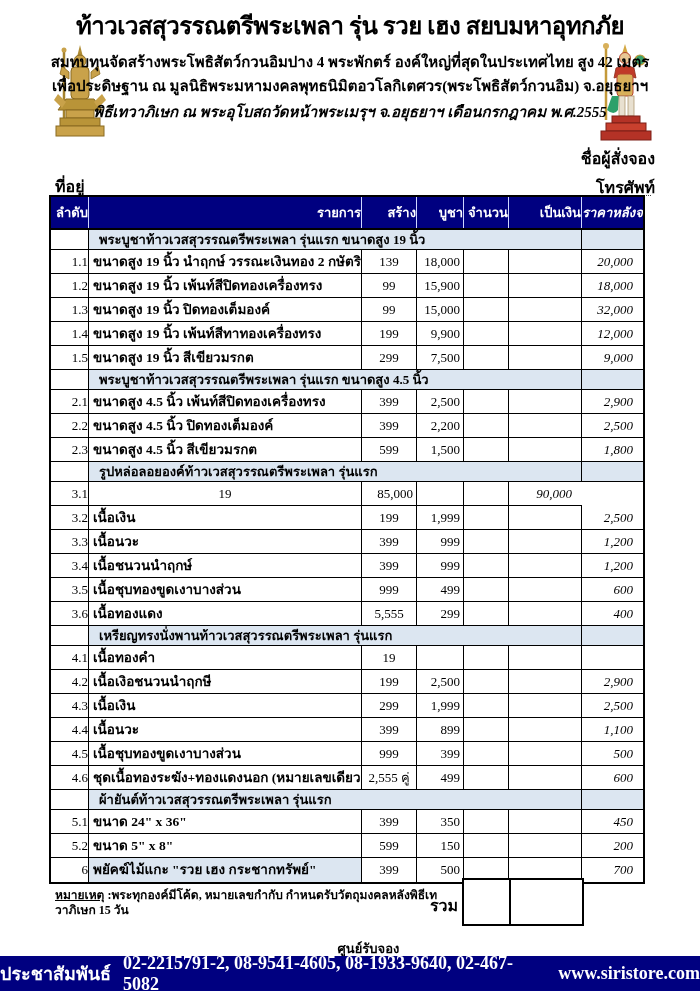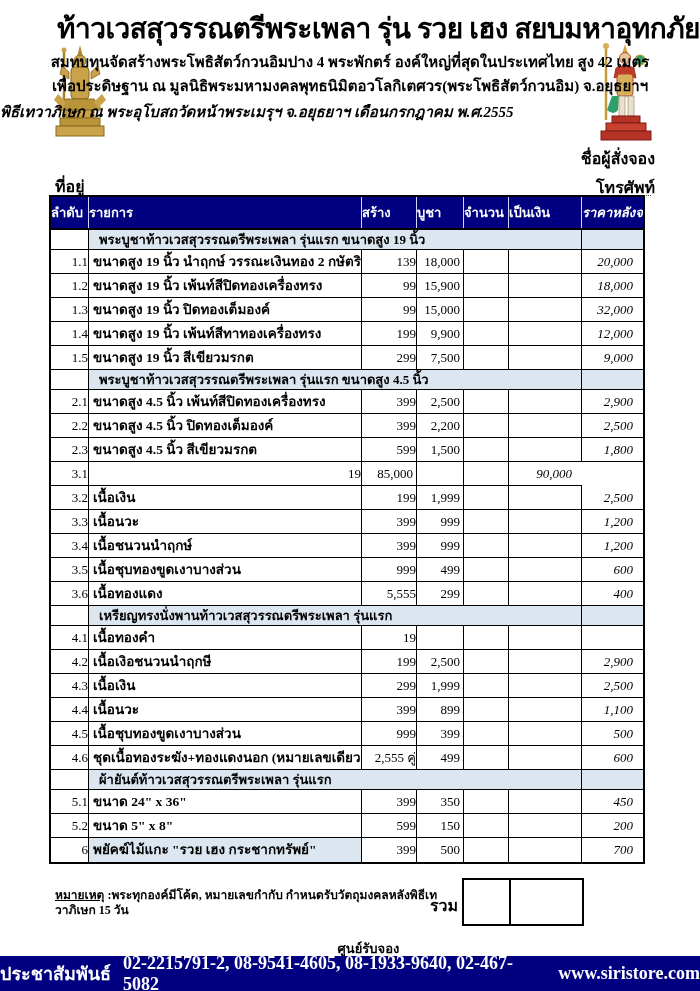--- a/index.html
+++ b/index.html
@@ -1,53 +1,53 @@
 <!DOCTYPE html>
 <html><head>
 <meta charset="utf-8">
 <style>
   * { margin:0; padding:0; box-sizing:border-box; }
   body { background:#888; font-family:"Liberation Serif","DejaVu Serif",serif; }
   .page { position:relative; width:700px; height:991px; background:#fff; overflow:hidden; margin:0 auto; color:#000; }
 
   
-  .title { position:absolute; top:6px; left:0; width:700px; text-align:right;
-           font-size:28px; font-weight:bold; letter-spacing:-0.5px; }
+  .title { position:absolute; top:6px; left:0; width:700px; text-align:center;
+           font-size:24px; font-weight:bold; letter-spacing:-0.5px; }
   .sub1  { position:absolute; top:50px; left:0; width:700px; text-align:center; font-size:15px; font-weight:600; }
   .sub2  { position:absolute; top:74px; left:0; width:700px; text-align:center; font-size:15px; font-weight:600; }
-  .ceremony { position:absolute; top:100px; left:0; width:700px; 
+  .ceremony { position:absolute; top:100px; left:0; width:700px; text-align:center;
               font-size:15px; font-weight:bold; font-style:italic; }
   .deity-left  { position:absolute; left:42px;  top:44px; }
   .deity-right { position:absolute; left:592px; top:38px; }
 
   
   .fline { position:absolute; left:55px; right:45px; display:flex; align-items:flex-end; font-size:16px; font-weight:bold; }
   .fline .dots { flex:1; border-bottom:1.5px dotted #444; margin:0 4px 3px 6px; height:14px; }
   .l1 { top:146px;flex-direction:column; }
   .l2 { top:174px; }
 
   
   .order-table { position:absolute; left:49px; top:195px; width:596px; border:2px solid #000; background:#fff; }
   .tr { display:grid; grid-template-columns:38px 273px 55px 47px 45px 73px 61px; }
   .section-row { grid-template-columns:38px 493px 61px; }
   .thead { display:grid; grid-template-columns:38px 273px 55px 47px 45px 73px 61px;
            background:#000080; border-bottom:2px solid #000; }
-  .th { color:#fff; font-weight:bold; font-size:13px; text-align:left; height:31px; line-height:31px;
+  .th { color:#fff; font-weight:bold; font-size:13px; text-align:right; height:31px; line-height:31px;
         border-right:1px solid #cfd6ff; overflow:hidden; white-space:nowrap; }
   .th:last-child { border-right:none; font-style:italic; }
   .td { border-right:1px solid #000; border-bottom:1px solid #000; overflow:hidden; white-space:nowrap; }
   .tr .td:last-child { border-right:none; }
   .tbody .tr:last-child .td { border-bottom:none; }
   .item-row .td { height:24px; line-height:23px; font-size:13px; }
   .section-row .td { height:20px; line-height:19px; background:#dce6f1; font-size:13px; font-weight:bold; padding-left:10px; }
   .section-row .no-cell { background:#fff; padding-left:0; }
   .td.no    { text-align:right; }
   .td.desc  { text-align:left; padding-left:4px; font-weight:600; font-size:13.5px; }
   .td.desc.hl { background:#dce6f1; }
-  .td.made  { text-align:right; }
+  .td.made  { text-align:center; }
   .td.price { text-align:right; padding-right:3px; }
   .td.after { text-align:right; padding-right:10px; font-style:italic; }
 
   
   .total-label { position:absolute; left:388px; top:893px; width:70px; text-align:right;
                  font-size:16px; font-weight:bold; }
   .total-box { position:absolute; top:878px; height:48px; border:2px solid #000; background:#fff; }
   .tb-qty { left:462px; width:49px; }
   .tb-amt { left:509px; width:75px; }
 
@@ -211,20 +211,25 @@
         </div>
         <div class="tr item-row">
           <div class="td no">2.3</div>
           <div class="td desc">ขนาดสูง 4.5 นิ้ว สีเขียวมรกต</div>
           <div class="td made">599</div>
           <div class="td price">1,500</div>
           <div class="td qty"></div>
           <div class="td amount"></div>
           <div class="td after">1,800</div>
         </div>
+        <div class="tr section-row">
+          <div class="td no-cell"></div>
+          <div class="td">รูปหล่อลอยองค์ท้าวเวสสุวรรณตรีพระเพลา รุ่นแรก</div>
+          <div class="td"></div>
+        </div>
         <div class="tr item-row">
           <div class="td no">3.1</div>
           <div class="td made">19</div>
           <div class="td price">85,000</div>
           <div class="td qty"></div>
           <div class="td amount"></div>
           <div class="td after">90,000</div>
         </div>
         <div class="tr item-row">
           <div class="td no">3.2</div>

